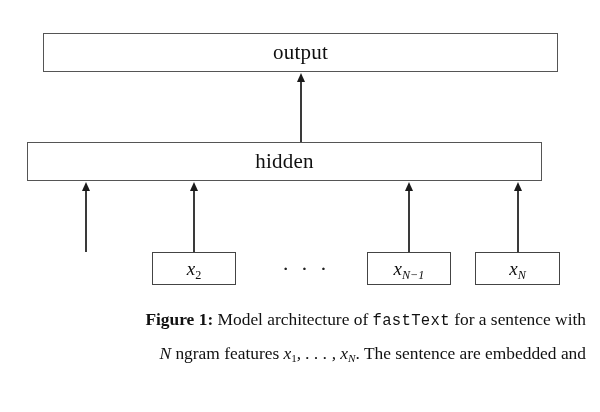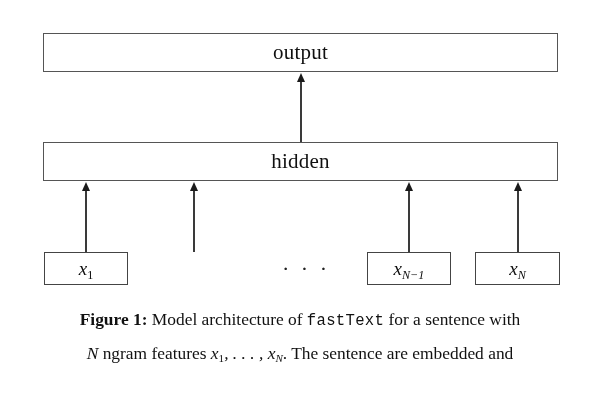--- a/index.html
+++ b/index.html
@@ -44,21 +44,21 @@
   }
   .layer-label {
     font-size: 21px;
     line-height: 1;
     letter-spacing: 0.2px;
     color: #101010;
     font-family: "Liberation Serif", "DejaVu Serif", serif;
   }
 
   #output-box  { left: 43px;  top: 33px;  width: 515px; height: 39px; }
-  #hidden-box  { left: 43px;  top: 142px; width: 515px; height: 39px; }
+  #hidden-box  { left: 27px;  top: 142px; width: 515px; height: 39px; }
 
   .input-box {
     position: absolute;
     box-sizing: border-box;
     border: 1.5px solid #444444;
     background: #ffffff;
     top: 252px;
     height: 33px;
     display: flex;
     align-items: center;
@@ -127,21 +127,21 @@
   
   #caption {
     position: absolute;
     left: 14px;
     top: 303px;
     width: 572px;
     font-size: 17.4px;
     line-height: 32px;
     color: #111111;
     font-family: "Liberation Serif", "DejaVu Serif", serif;
-    text-align: center;
+    text-align: right;
   }
   #caption .fig-label { font-weight: bold; }
   #caption .mono {
     font-family: "Liberation Mono", "DejaVu Sans Mono", monospace;
     font-size: 15.6px;
     letter-spacing: 0.3px;
   }
   #caption .mi {
     font-style: italic;
     font-family: "Liberation Serif", "DejaVu Serif", serif;
@@ -166,24 +166,24 @@
     <div class="layer-box" id="output-box">
       <span class="layer-label">output</span>
     </div>
 
     <div class="layer-box" id="hidden-box">
       <span class="layer-label">hidden</span>
     </div>
 
     <div class="arrow" id="arrow-hidden"></div>
 
-    <div class="input-box" id="input-box-1">
-      <span class="math"><span>x</span><sub>1</sub></span>
-    </div>
-
+
+    <div class="input-box" id="input-box-2">
+      <span class="math"><span>x</span><sub>2</sub></span>
+    </div>
 
     <div id="ellipsis">
       <span>· · ·</span>
     </div>
 
     <div class="input-box" id="input-box-n1">
       <span class="math"><span>x</span><sub><span class="ital">N−1</span></sub></span>
     </div>
 
     <div class="input-box" id="input-box-n">

